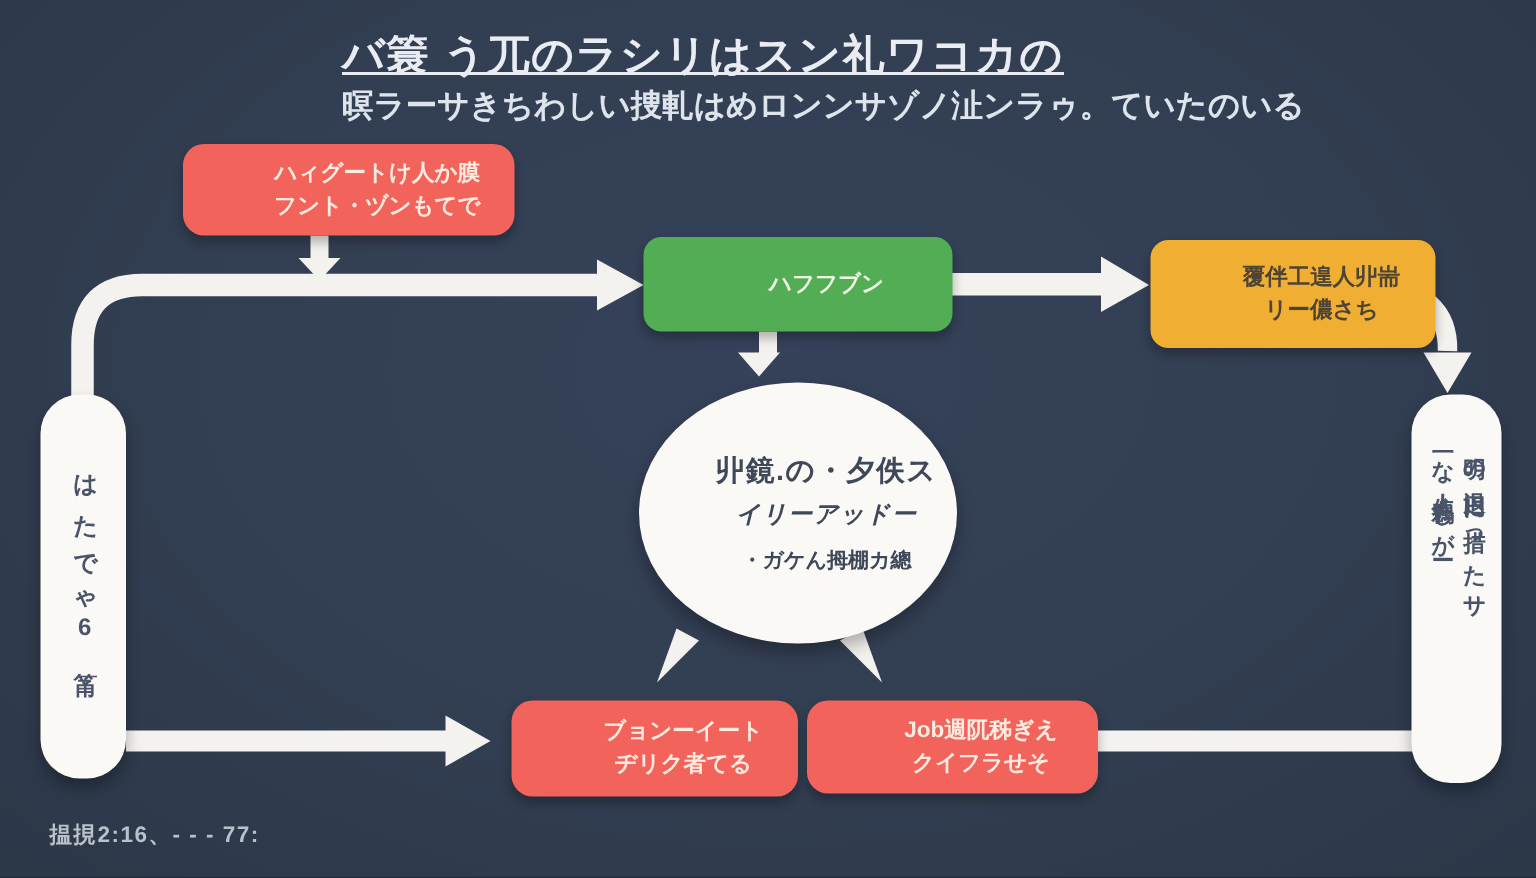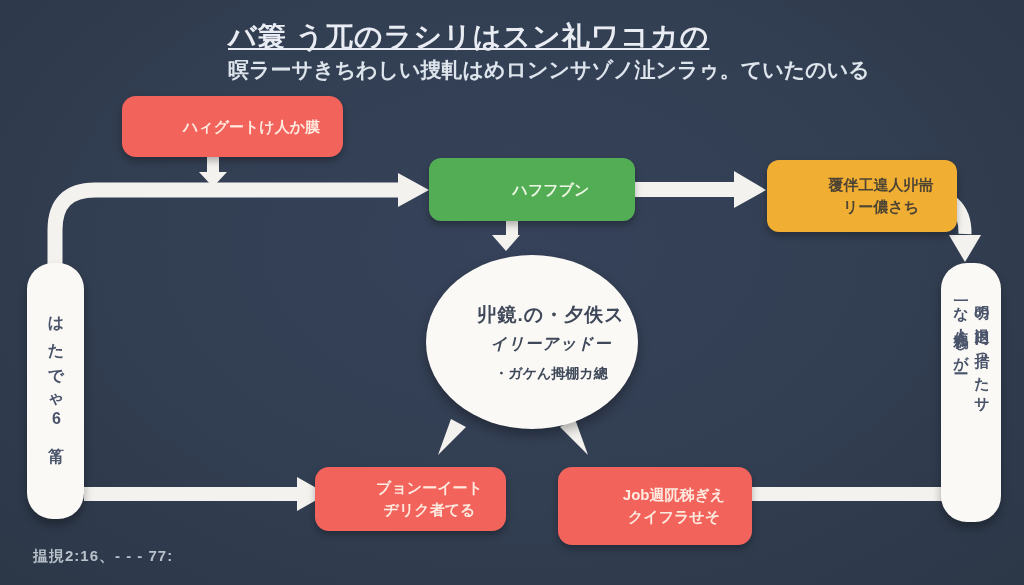--- a/index.html
+++ b/index.html
@@ -96,20 +96,21 @@
       <polygon points="297,477 297,511 327,494"></polygon>
     </g>
     <g fill="#f4f2ef">
       <rect x="726" y="487" width="216" height="14"></rect>
       <polygon points="727,477 727,511 697,494"></polygon>
     </g>
   </svg>
 
   <div class="node red" style="left:122px;top:96px;width:183px;height:61px;">
     <div>ハィグートけ人か膜</div>
+    <div>フント・ヅンもてで</div>
   </div>
 
   <div class="node green" style="left:429px;top:158px;width:168px;height:63px;">
     <div>ハフフブン</div>
   </div>
 
   <div class="node yellow" style="left:767px;top:160px;width:152px;height:72px;">
     <div>覆伴工遑人丱耑</div>
     <div>リー儂さち</div>
   </div>
@@ -124,25 +125,25 @@
     <div class="vtext">はたでゃ6筩</div>
   </div>
 
   <div class="pill" style="left:941px;top:263px;width:60px;height:259px;">
     <div class="vcols">
       <span>明の退円に措ったサ</span>
       <span>一な人侂鴉しがー</span>
     </div>
   </div>
 
-  <div class="node red" style="left:315px;top:467px;width:153px;height:64px;">
+  <div class="node red" style="left:341px;top:467px;width:153px;height:64px;">
     <div>ブョンーイート</div>
     <div>ヂリク者てる</div>
   </div>
 
-  <div class="node red" style="left:558px;top:467px;width:156px;height:78px;">
+  <div class="node red" style="left:538px;top:467px;width:156px;height:62px;">
     <div>Job週阢秭ぎえ</div>
     <div>クイフラせそ</div>
   </div>
 
   <div class="caption">揾挸2:16、- - - 77:</div>
 
 </div>
 
 </body></html>

